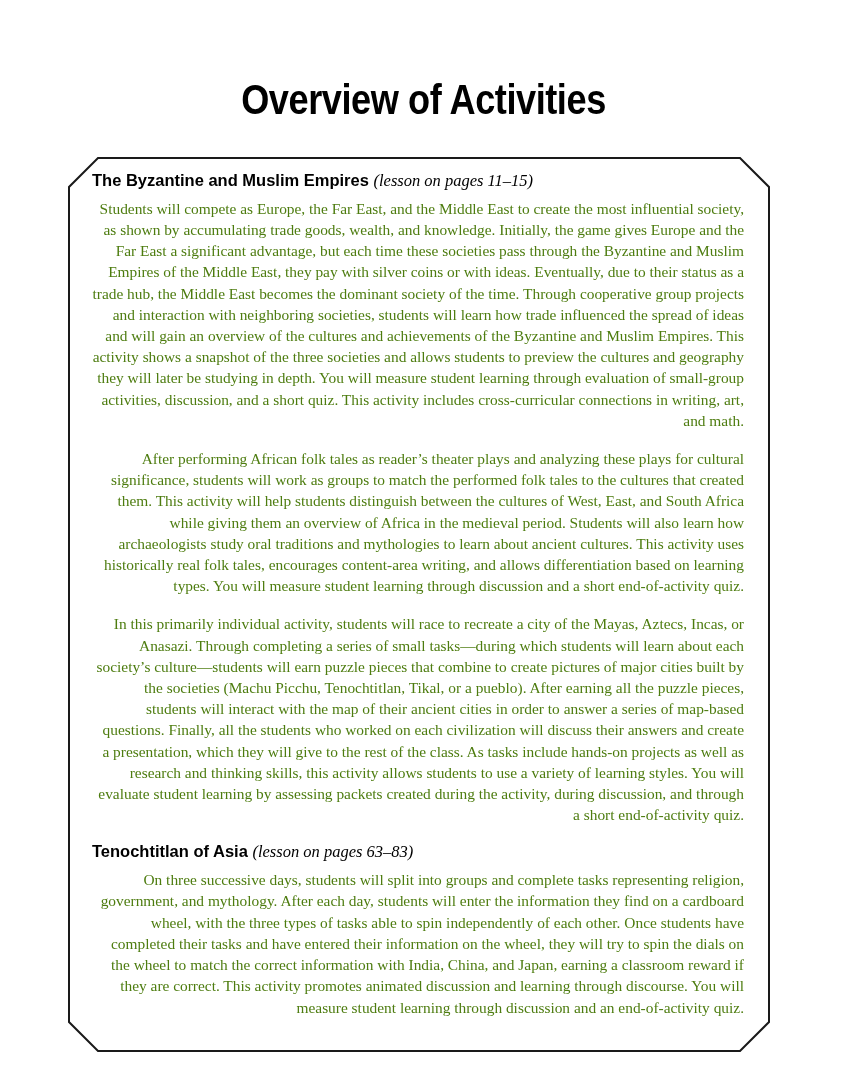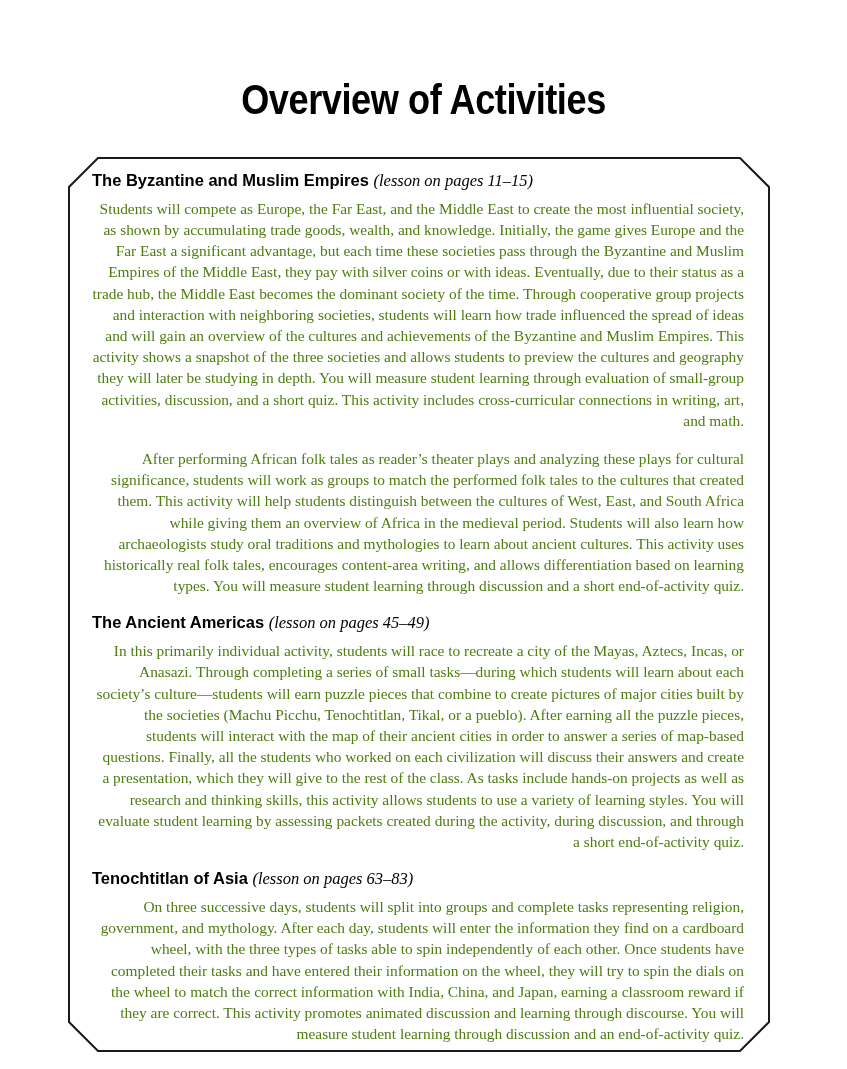--- a/index.html
+++ b/index.html
@@ -148,24 +148,20 @@
           <span class="lesson-ref">(lesson on pages 11–15)</span>
         </div>
         <p class="section-body">Students will compete as Europe, the Far East, and the Middle East to create the most influential society, as shown by accumulating trade goods, wealth, and knowledge.  Initially, the game gives Europe and the Far East a significant advantage, but each time these societies pass through the Byzantine and Muslim Empires of the Middle East, they pay with silver coins or with ideas.  Eventually, due to their status as a trade hub, the Middle East becomes the dominant society of the time.  Through cooperative group projects and interaction with neighboring societies, students will learn how trade influenced the spread of ideas and will gain an overview of the cultures and achievements of the Byzantine and Muslim Empires.  This activity shows a snapshot of the three societies and allows students to preview the cultures and geography they will later be studying in depth.  You will measure student learning through evaluation of small-group activities, discussion, and a short quiz.  This activity includes cross-curricular connections in writing, art, and math.</p>
       </div>
 
       <div class="section">
         <p class="section-body">After performing African folk tales as reader’s theater plays and analyzing these plays for cultural significance, students will work as groups to match the performed folk tales to the cultures that created them.  This activity will help students distinguish between the cultures of West, East, and South Africa while giving them an overview of Africa in the medieval period.  Students will also learn how archaeologists study oral traditions and mythologies to learn about ancient cultures.  This activity uses historically real folk tales, encourages content-area writing, and allows differentiation based on learning types.  You will measure student learning through discussion and a short end-of-activity quiz.</p>
       </div>
 
       <div class="section">
-        <div class="section-heading">
-          <span>The Ancient Americas</span>
-          <span class="lesson-ref">(lesson on pages 45–49)</span>
-        </div>
         <p class="section-body">In this primarily individual activity, students will race to recreate a city of the Mayas, Aztecs, Incas, or Anasazi.  Through completing a series of small tasks—during which students will learn about each society’s culture—students will earn puzzle pieces that combine to create pictures of major cities built by the societies (Machu Picchu, Tenochtitlan, Tikal, or a pueblo).  After earning all the puzzle pieces, students will interact with the map of their ancient cities in order to answer a series of map-based questions.  Finally, all the students who worked on each civilization will discuss their answers and create a presentation, which they will give to the rest of the class.  As tasks include hands-on projects as well as research and thinking skills, this activity allows students to use a variety of learning styles.  You will evaluate student learning by assessing packets created during the activity, during discussion, and through a short end-of-activity quiz.</p>
       </div>
 
       <div class="section">
         <div class="section-heading">
           <span>Tenochtitlan of Asia</span>
           <span class="lesson-ref">(lesson on pages 63–83)</span>
         </div>
         <p class="section-body">On three successive days, students will split into groups and complete tasks representing religion, government, and mythology.  After each day, students will enter the information they find on a cardboard wheel, with the three types of tasks able to spin independently of each other.  Once students have completed their tasks and have entered their information on the wheel, they will try to spin the dials on the wheel to match the correct information with India, China, and Japan, earning a classroom reward if they are correct.  This activity promotes animated discussion and learning through discourse.  You will measure student learning through discussion and an end-of-activity quiz.</p>
       </div>

